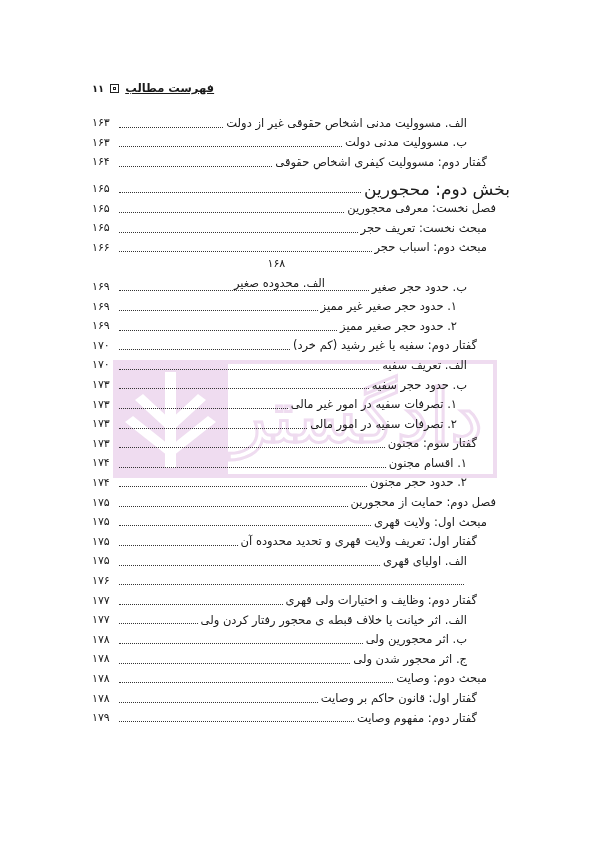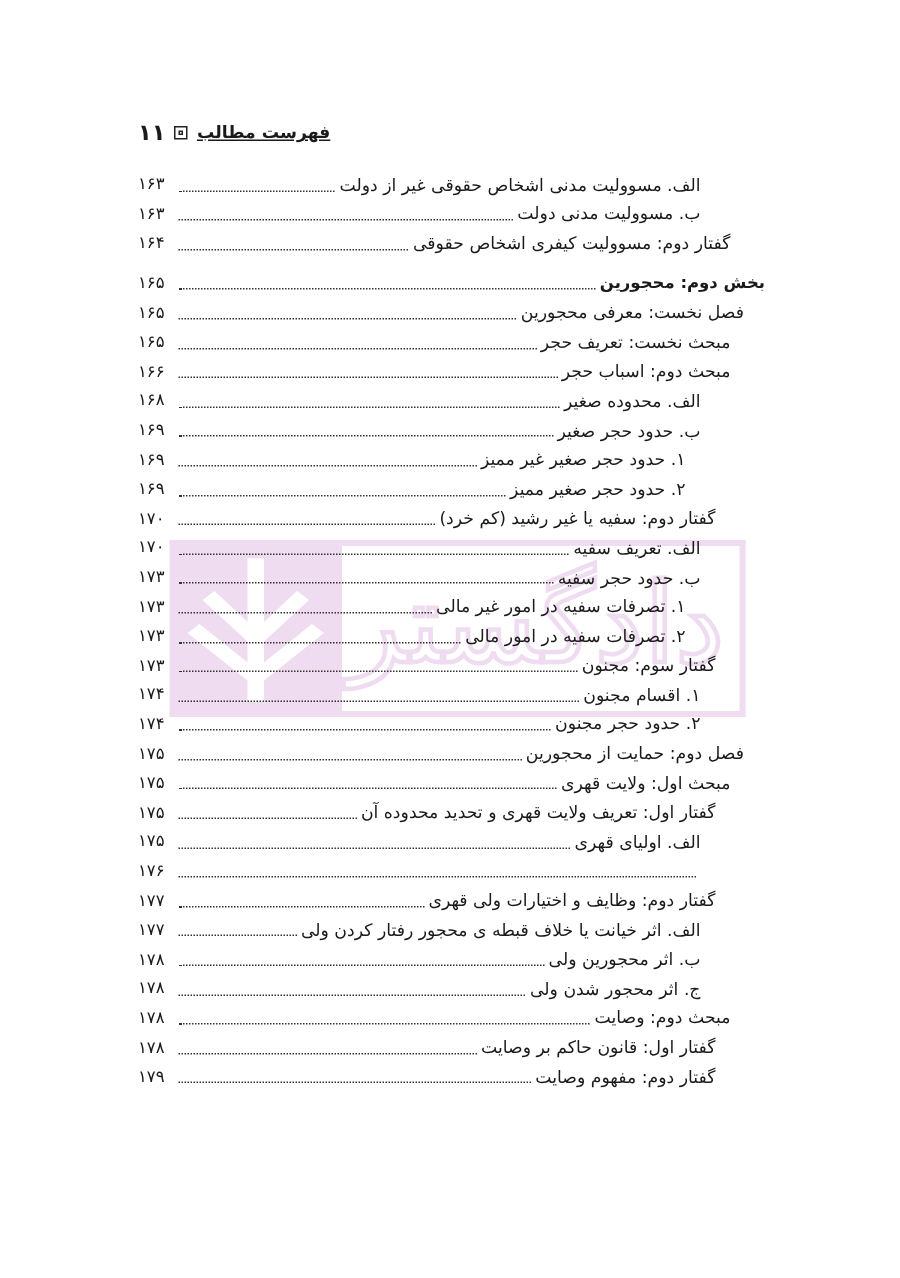--- a/index.html
+++ b/index.html
@@ -1,37 +1,37 @@
 <!DOCTYPE html>
 <html><head>
 <meta charset="utf-8">
 <style>
   html, body { margin: 0; padding: 0; background: #ffffff; }
   body { width: 600px; height: 852px; position: relative; overflow: hidden;
          font-family: "DejaVu Sans", sans-serif; color: #1a1a1a; }
   .page-header { position: absolute; top: 79px; left: 92px; height: 18px;
                  display: flex; flex-direction: row; align-items: center; direction: ltr; }
-  .page-num { font-size: 15px; font-weight: bold; margin-right: 6px; }
+  .page-num { font-size: 10px; font-weight: bold; margin-right: 6px; }
   .header-icon { width: 9px; height: 9px; border: 1px solid #222; position: relative; margin-right: 6px; box-sizing: border-box; }
   .header-icon::after { content: ""; position: absolute; left: 2px; top: 2px; width: 3px; height: 3px; border: 1px solid #222; box-sizing: border-box; }
   .header-title { font-size: 11.5px; font-weight: bold; direction: rtl; text-decoration: underline; }
 
   .watermark { position: absolute; left: 113px; top: 360px; width: 384px; height: 118px; pointer-events: none; z-index: 0; }
   .wm-block { position: absolute; left: 0; top: 0; width: 115px; height: 118px; background: #efdcf0; }
   .wm-outline { position: absolute; left: 115px; top: 0; width: 269px; height: 118px; border: 4px solid #efdcf0; border-left: none; box-sizing: border-box; }
   .wm-text { position: absolute; left: 140px; top: 6px; width: 230px; height: 100px; font-size: 74px; line-height: 100px;
              color: transparent; -webkit-text-stroke: 3px #efdcf0; direction: rtl; text-align: center; font-family: "DejaVu Sans", sans-serif; }
 
   .toc { position: absolute; top: 113px; left: 92px; width: 418px; z-index: 1; }
   .toc-row { position: relative; height: 19.6px; display: flex; flex-direction: row; align-items: center; direction: ltr; font-size: 11.5px; }
   .toc-row.gap { margin-top: 7px; }
   .toc-page { flex: 0 0 auto; width: 24px; text-align: left; font-size: 11px; }
   .toc-leader { flex: 1 1 auto; height: 1px; border-bottom: 1.6px dotted #333; margin: 0 3px; align-self: flex-end; margin-bottom: 5px; }
   .toc-label { flex: 0 0 auto; direction: rtl; white-space: nowrap; }
-  .toc-row.bold .toc-label { font-weight: bold; font-size: 11px; }
+  .toc-row.bold .toc-label { font-weight: normal; font-size: 17px; }
 </style>
 </head>
 <body>
 
 <div class="page-header">
   <span class="page-num">۱۱</span>
   <span class="header-icon"></span>
   <span class="header-title">فهرست مطالب</span>
 </div>
 
@@ -80,21 +80,21 @@
     <div class="toc-row" style="padding-right: 23px;">
       <span class="toc-page">۱۶۵</span>
       <span class="toc-leader"></span>
       <span class="toc-label">مبحث نخست: تعریف حجر</span>
     </div>
     <div class="toc-row" style="padding-right: 23px;">
       <span class="toc-page">۱۶۶</span>
       <span class="toc-leader"></span>
       <span class="toc-label">مبحث دوم: اسباب حجر</span>
     </div>
-    <div class="toc-row" style="padding-right: 43px;">
+    <div class="toc-row" style="padding-right: 43px; flex-direction: column;">
       <span class="toc-page">۱۶۸</span>
       <span class="toc-leader"></span>
       <span class="toc-label">الف. محدوده صغیر</span>
     </div>
     <div class="toc-row" style="padding-right: 43px;">
       <span class="toc-page">۱۶۹</span>
       <span class="toc-leader"></span>
       <span class="toc-label">ب. حدود حجر صغیر</span>
     </div>
     <div class="toc-row" style="padding-right: 53px;">

